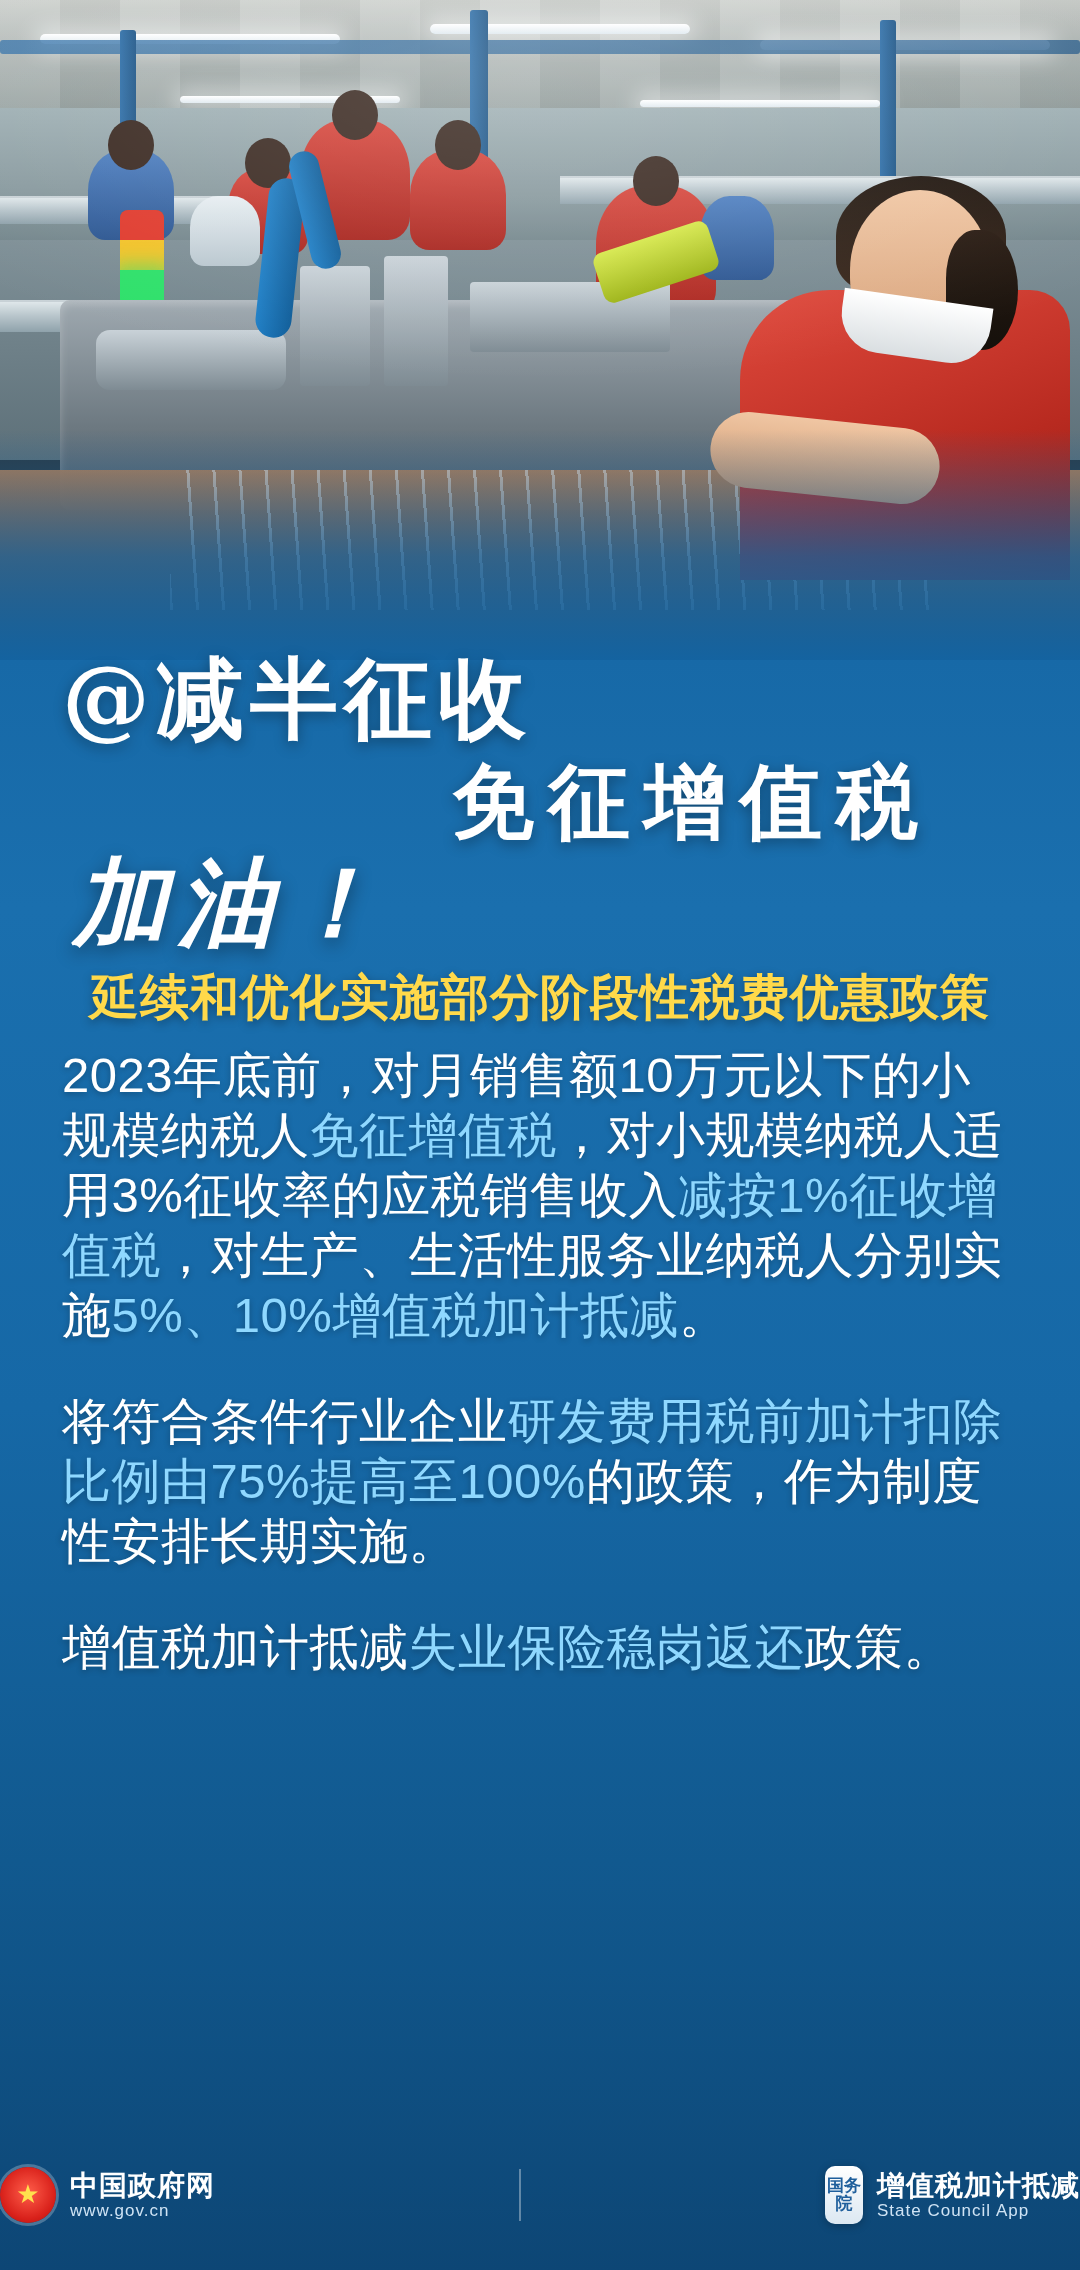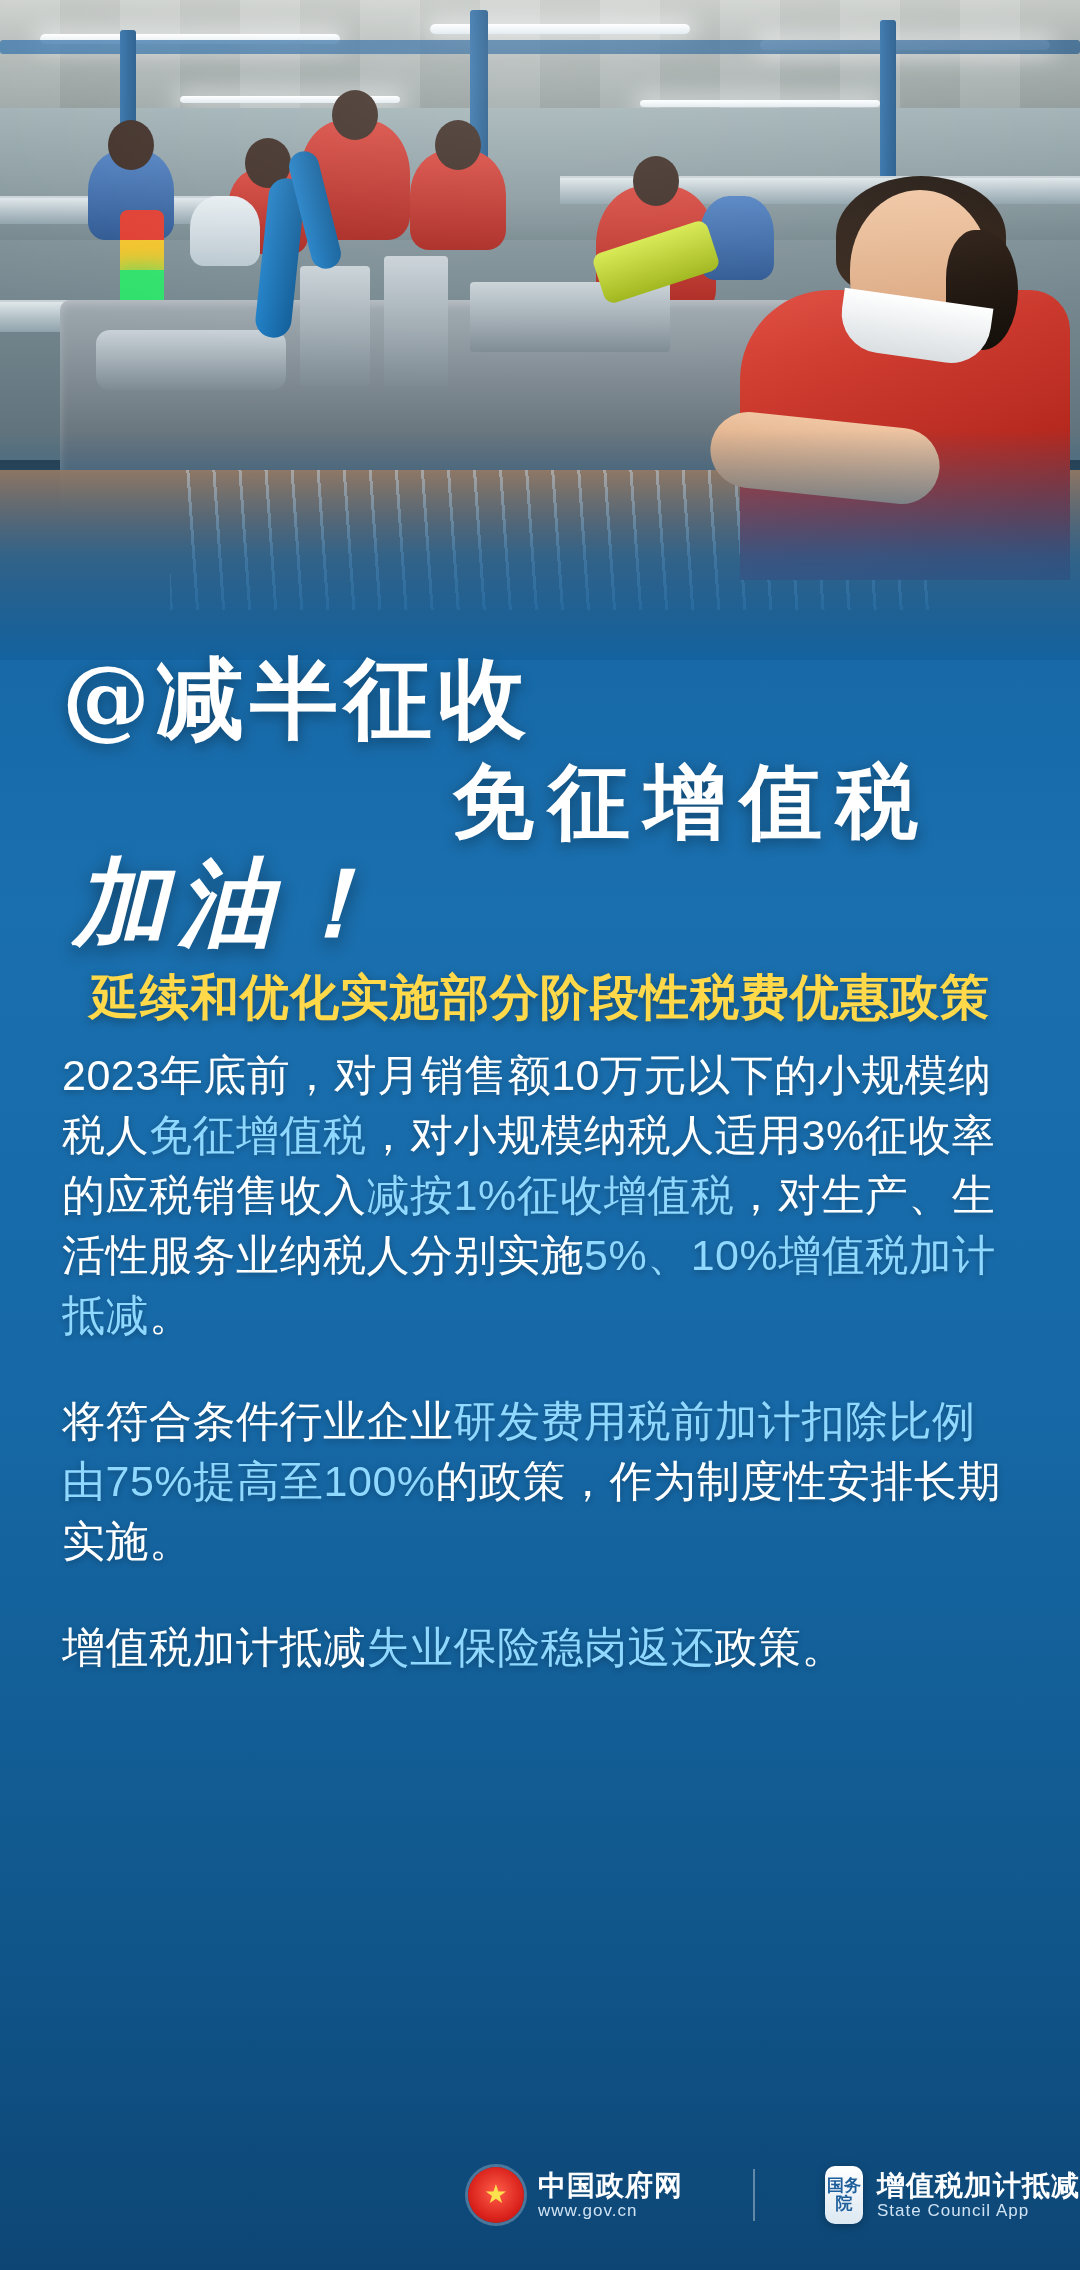--- a/index.html
+++ b/index.html
@@ -201,33 +201,33 @@
     color:#ffd94a;
     letter-spacing: 1px;
     text-shadow: 0 3px 10px rgba(0,0,0,.35);
   }
 
   
   .body-wrap {
     position:absolute; left:62px; top:1045px; width:956px;
   }
   .para {
-    font-size: 43px;
+    font-size: 49px;
     line-height: 60px;
     color:#ffffff;
     margin: 0 0 46px 0;
     letter-spacing: .5px;
     text-shadow: 0 2px 6px rgba(0,0,0,.28);
   }
   .hi { color:#8fd8ff; }
 
   
   .footer {
     position:absolute; left:0; bottom:46px; width:1080px;
-    display:flex; justify-content:flex-end; align-items:center; gap:70px;
+    display:flex; justify-content:space-between; align-items:center; gap:70px;
   }
   .brand { display:flex; align-items:center; gap:14px; }
   .emblem {
     width:56px; height:56px; border-radius:50%;
     background: radial-gradient(circle at 50% 45%, #ff5d4a 0%, #d8201a 65%, #a5120d 100%);
     position:relative;
     box-shadow: 0 0 0 3px rgba(255,255,255,.25);
   }
   .emblem:before{
     content:"★"; position:absolute; left:50%; top:50%; transform:translate(-50%,-54%);

